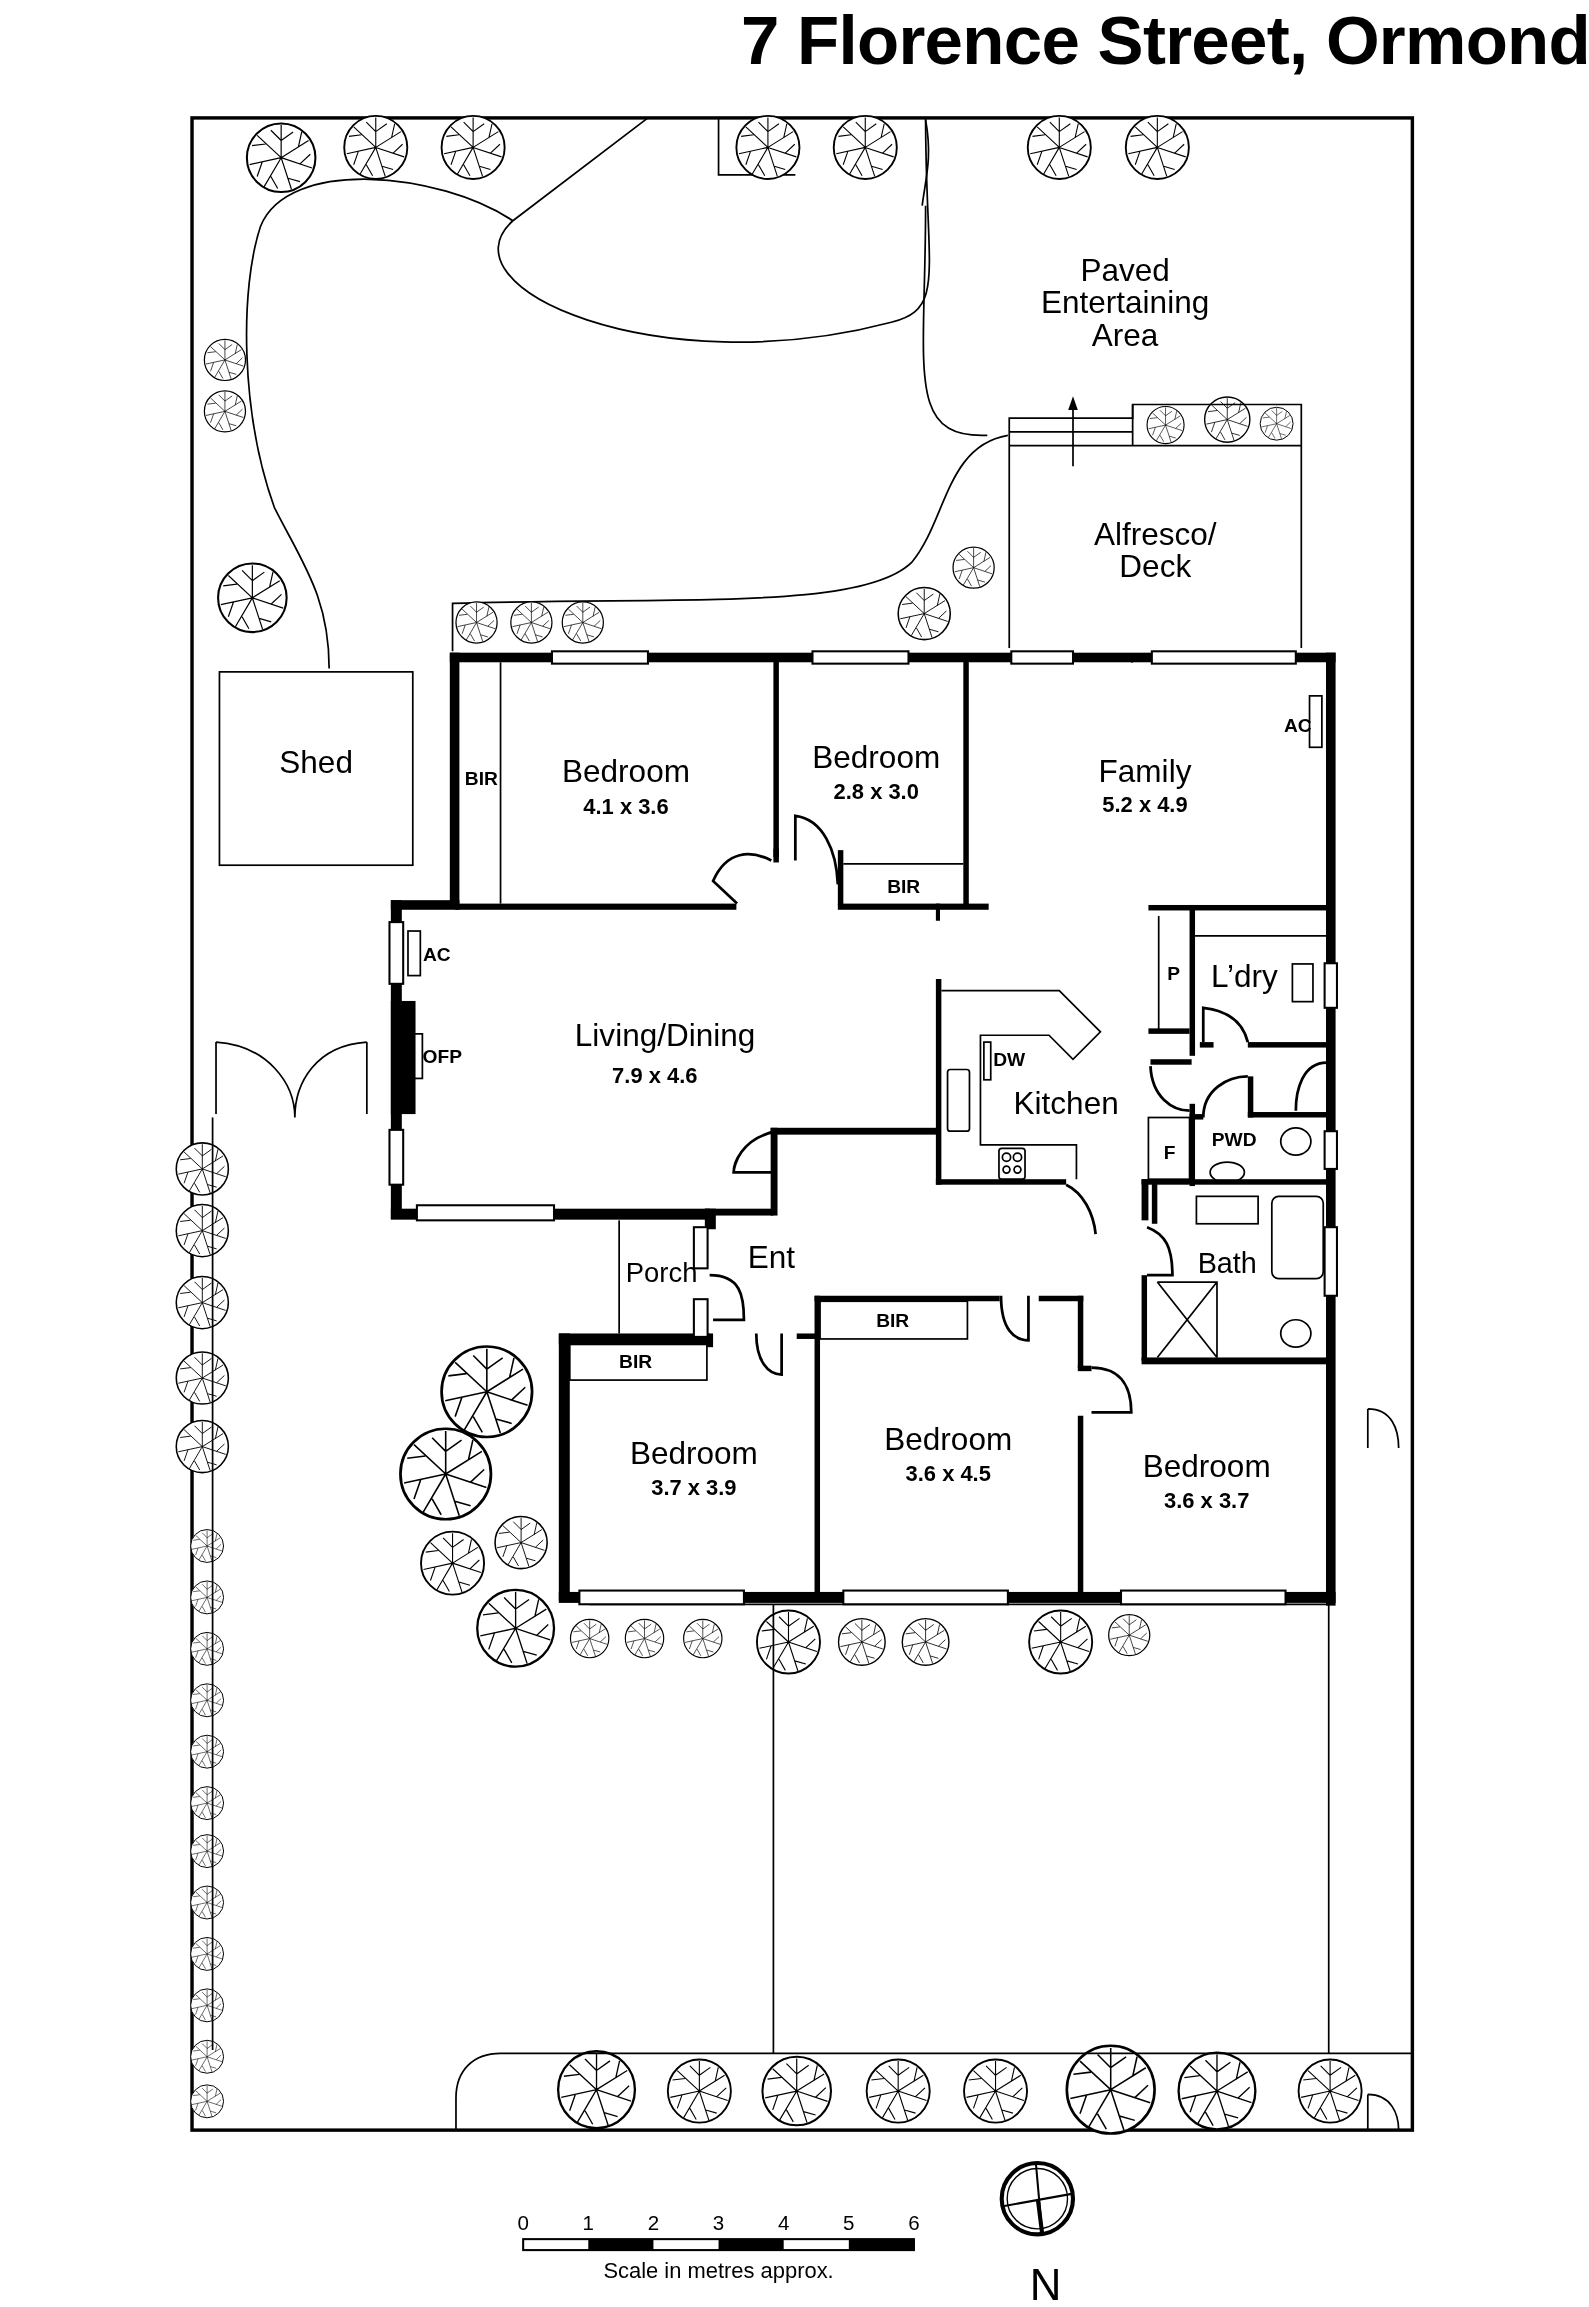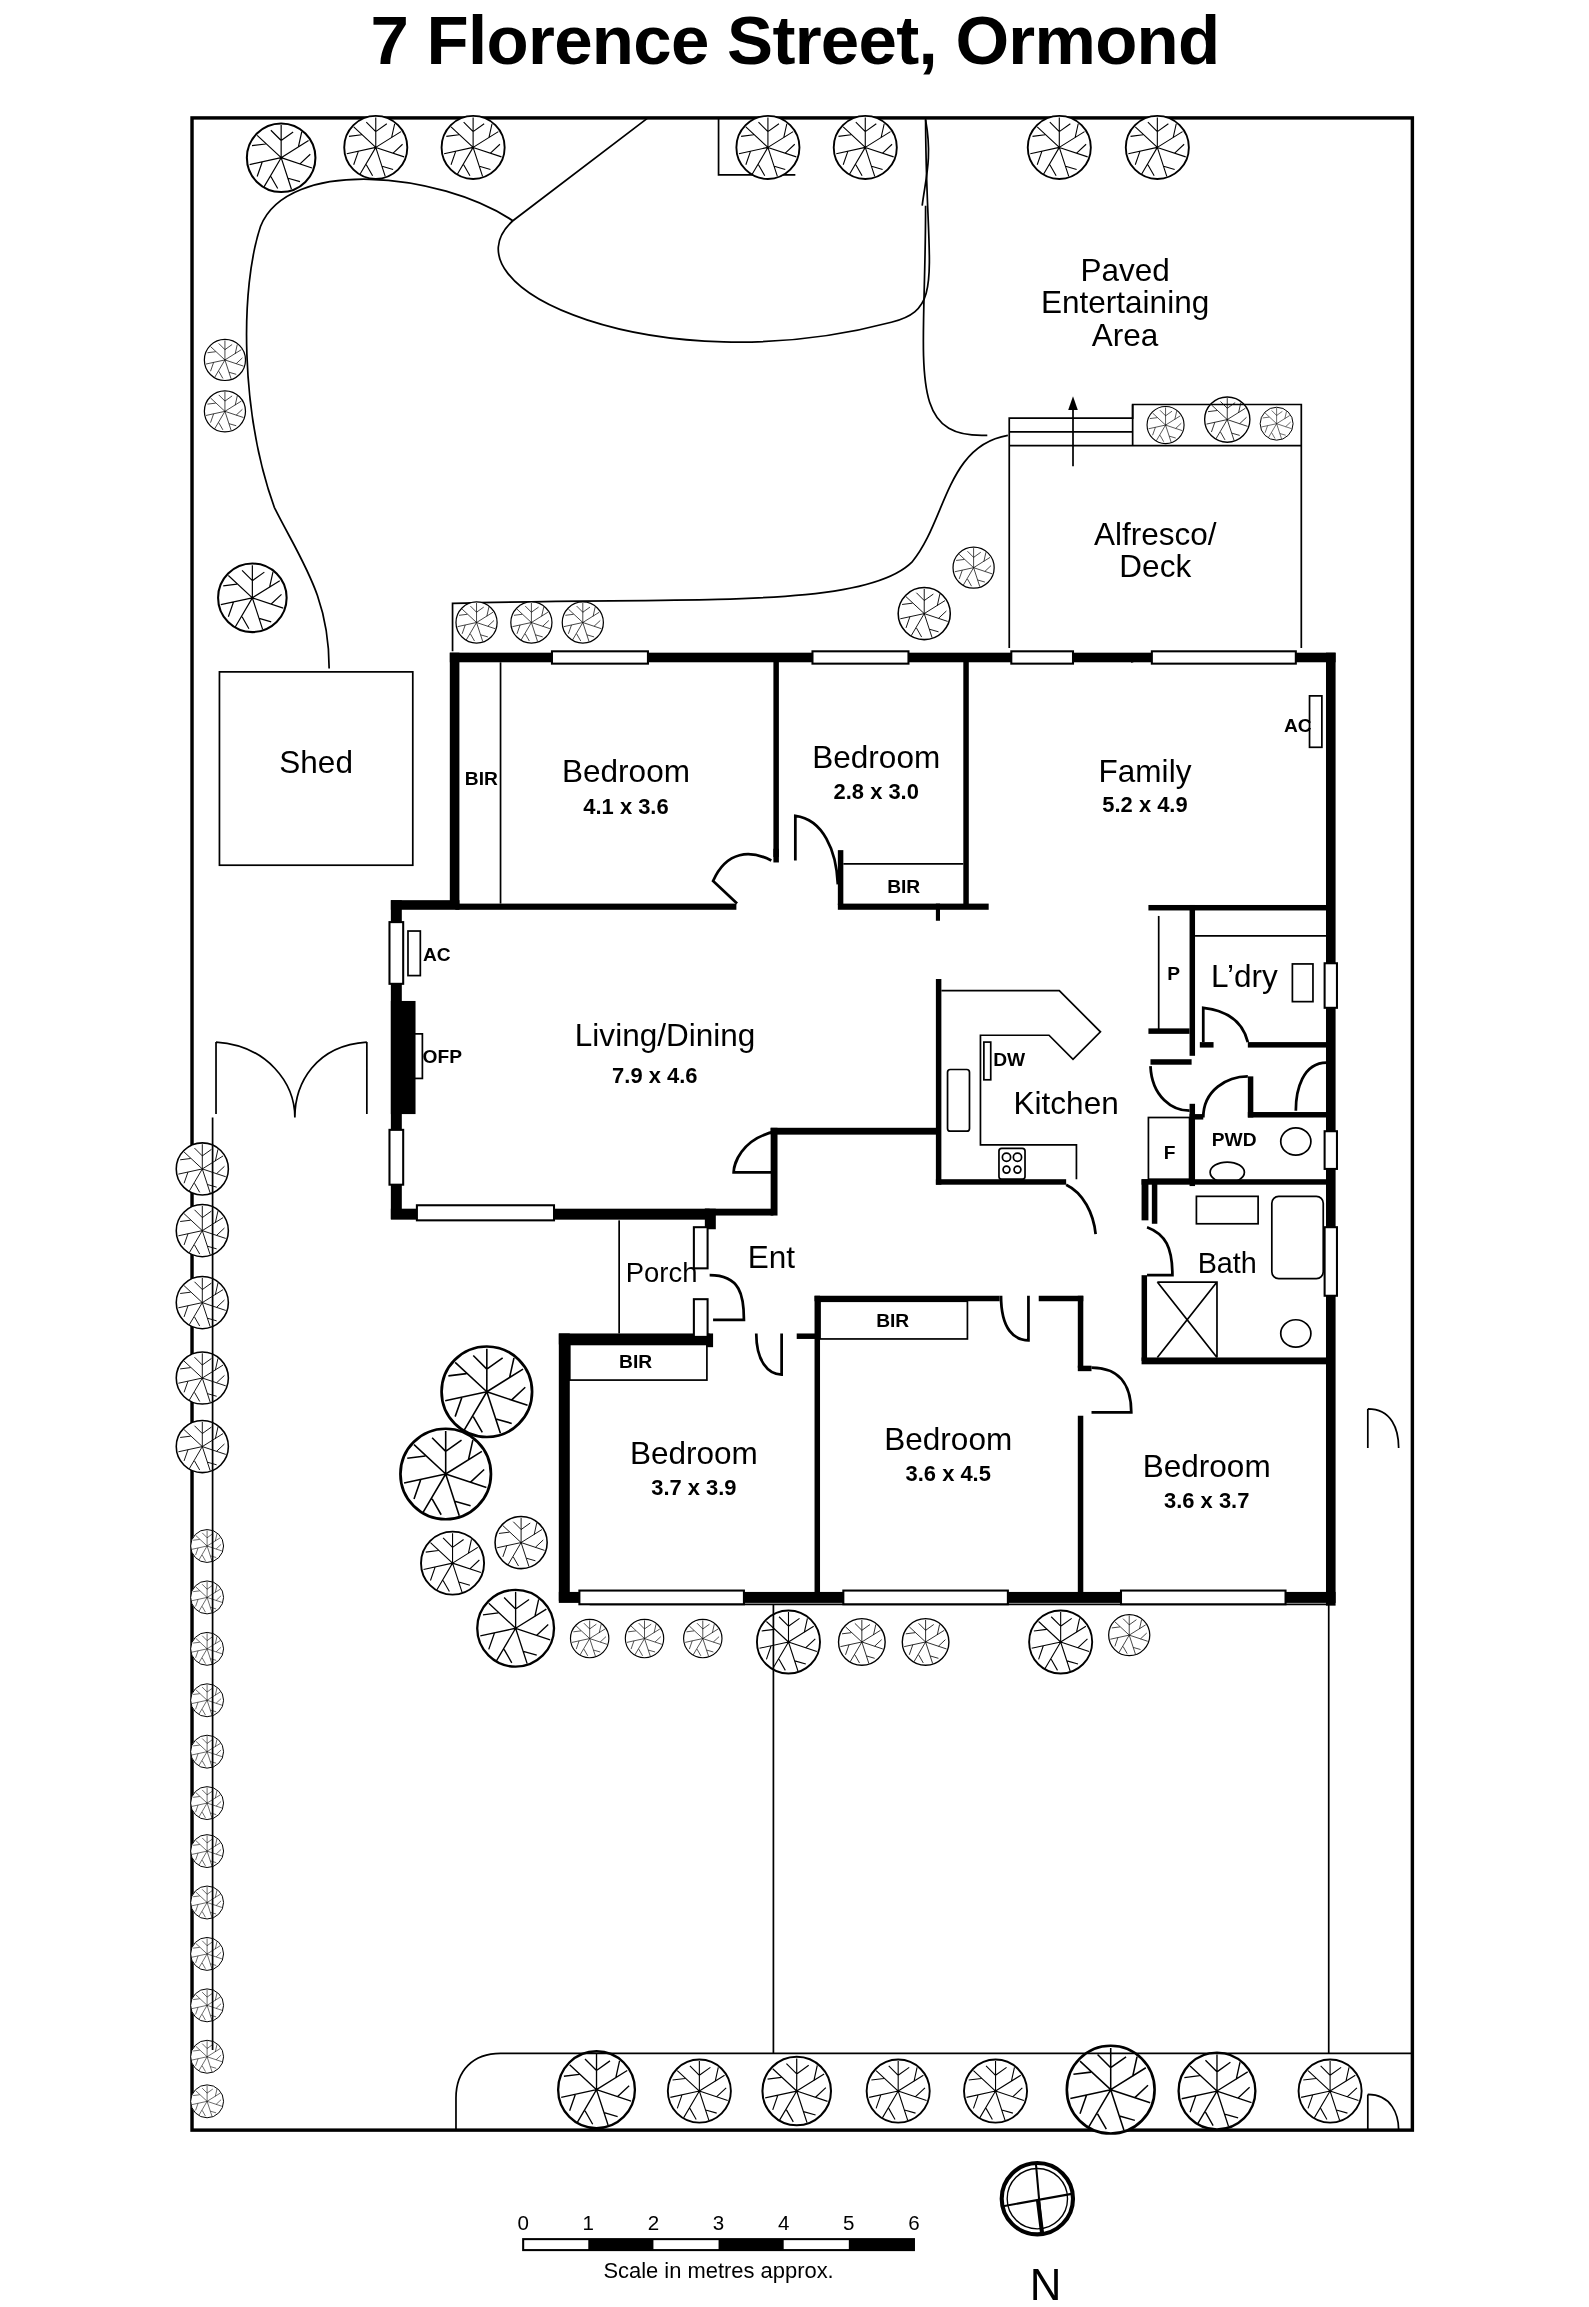--- a/index.html
+++ b/index.html
@@ -1,17 +1,17 @@
 <!DOCTYPE html>
 <html style="font-size:11px"><head>
 <meta charset="utf-8">
 <style>
   html,body{margin:0;padding:0;background:#ffffff;}
   body{width:1590px;height:2307px;position:relative;overflow:hidden;font-family:"Liberation Sans",sans-serif;}
-  #title{position:absolute;left:0;top:0;width:1590px;text-align:center;font-weight:bold;font-size:69px;line-height:82px;color:#000;letter-spacing:-0.7px;}
+  #title{position:absolute;left:0;top:0;width:1590px;text-align:right;font-weight:bold;font-size:69px;line-height:82px;color:#000;letter-spacing:-0.7px;}
   svg{position:absolute;left:0;top:0;}
   .lbl{font-family:"Liberation Sans",sans-serif;fill:#000;text-anchor:middle;}
   .rname{font-size:46px;}
   .rdim{font-size:32px;font-weight:bold;}
   .small{font-size:28px;font-weight:bold;}
   .wall{fill:#000;}
   .thin{stroke:#000;stroke-width:2.5;fill:none;}
   .med{stroke:#000;stroke-width:4;fill:none;}
   .win{fill:#fff;stroke:#000;stroke-width:3;}
 </style>

